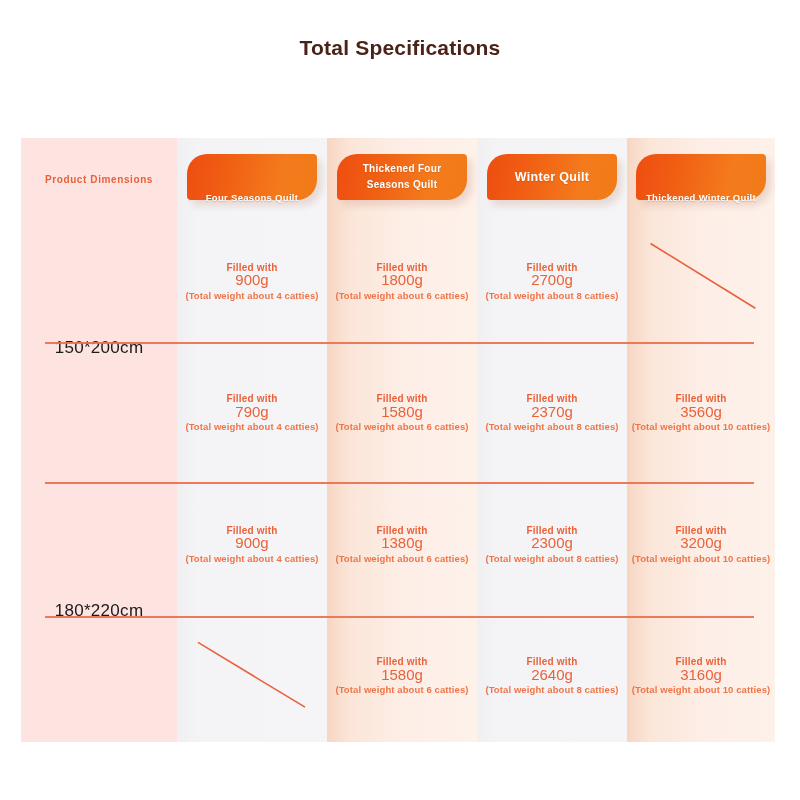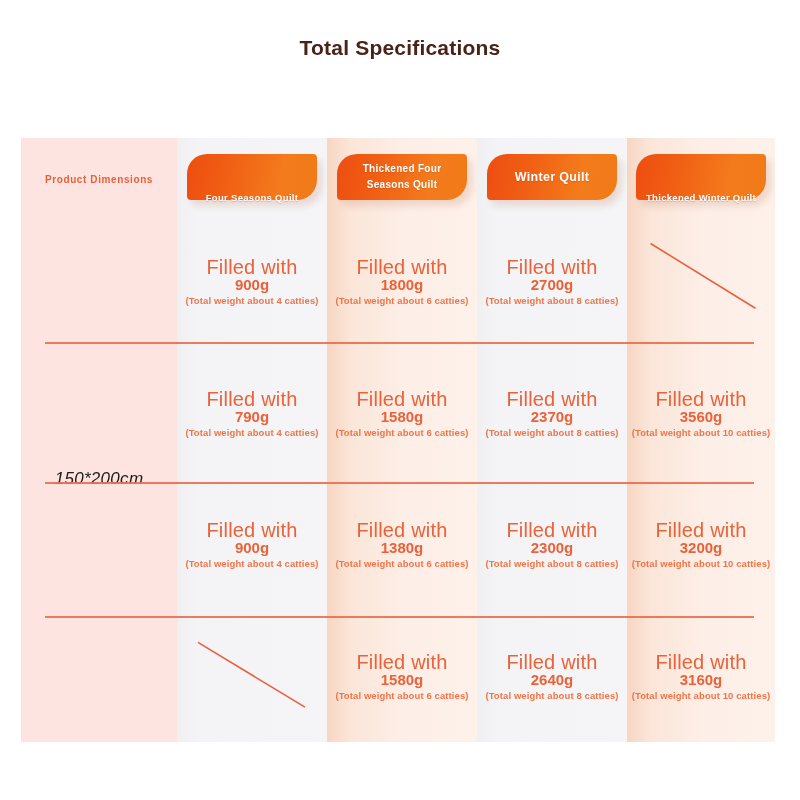--- a/index.html
+++ b/index.html
@@ -108,38 +108,37 @@
     display: flex;
     align-items: center;
     justify-content: center;
     text-align: center;
   }
 
   .rowlabel {
     font-size: 17px;
     color: #1b1b1b;
     letter-spacing: 0.3px;
-    font-style: italic;
   }
 
   .fill {
     line-height: 1.05;
   }
   .fill .big {
     display: block;
     color: #ea6239;
-    font-size: 20px;
-    font-weight: normal;
+    font-size: 10px;
+    font-weight: bold;
     letter-spacing: 0.2px;
   }
   .fill .amt {
     display: block;
     color: #ea6239;
     font-size: 15px;
-    font-weight: bold;
+    font-weight: normal;
     margin-top: -1px;
   }
   .fill .sub {
     display: block;
     color: #ef7549;
     font-size: 9.5px;
     font-weight: bold;
     margin-top: 2px;
     line-height: 11px;
     letter-spacing: 0.1px;
@@ -185,20 +184,23 @@
 
   <div class="table">
 
     <div class="col col-dim">
       <div class="hdr">
         <span class="dim-label">Product Dimensions</span>
       </div>
       <div class="cell">
         <span class="rowlabel">150*200cm</span>
       </div>
+      <div class="cell">
+        <span class="rowlabel">180*220cm</span>
+      </div>
     </div>
 
     <div class="col col-gray">
       <div class="hdr">
         <div class="pill">
           <span class="pill-text sm">Four Seasons Quilt</span>
         </div>
       </div>
       <div class="cell">
         <div class="fill">

